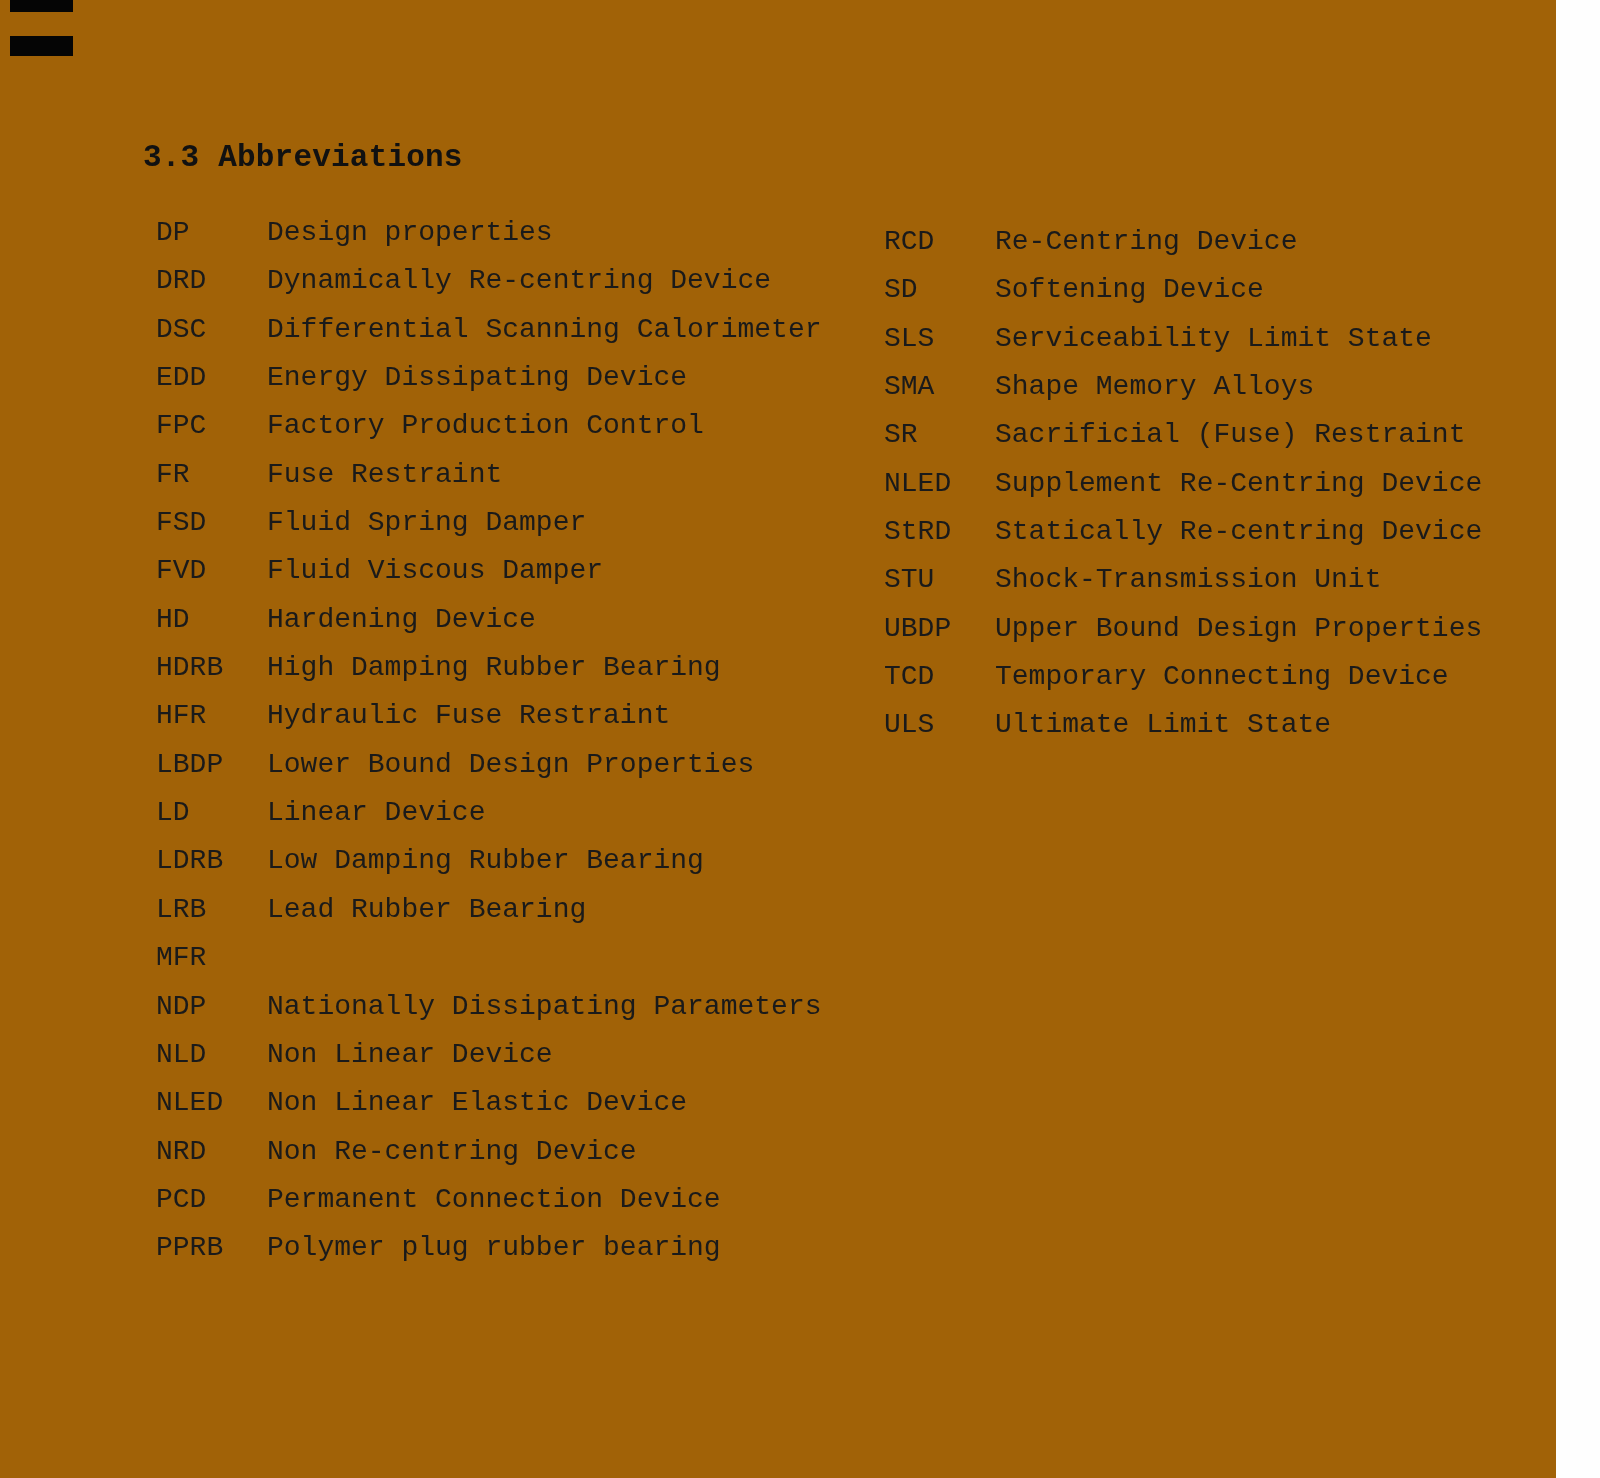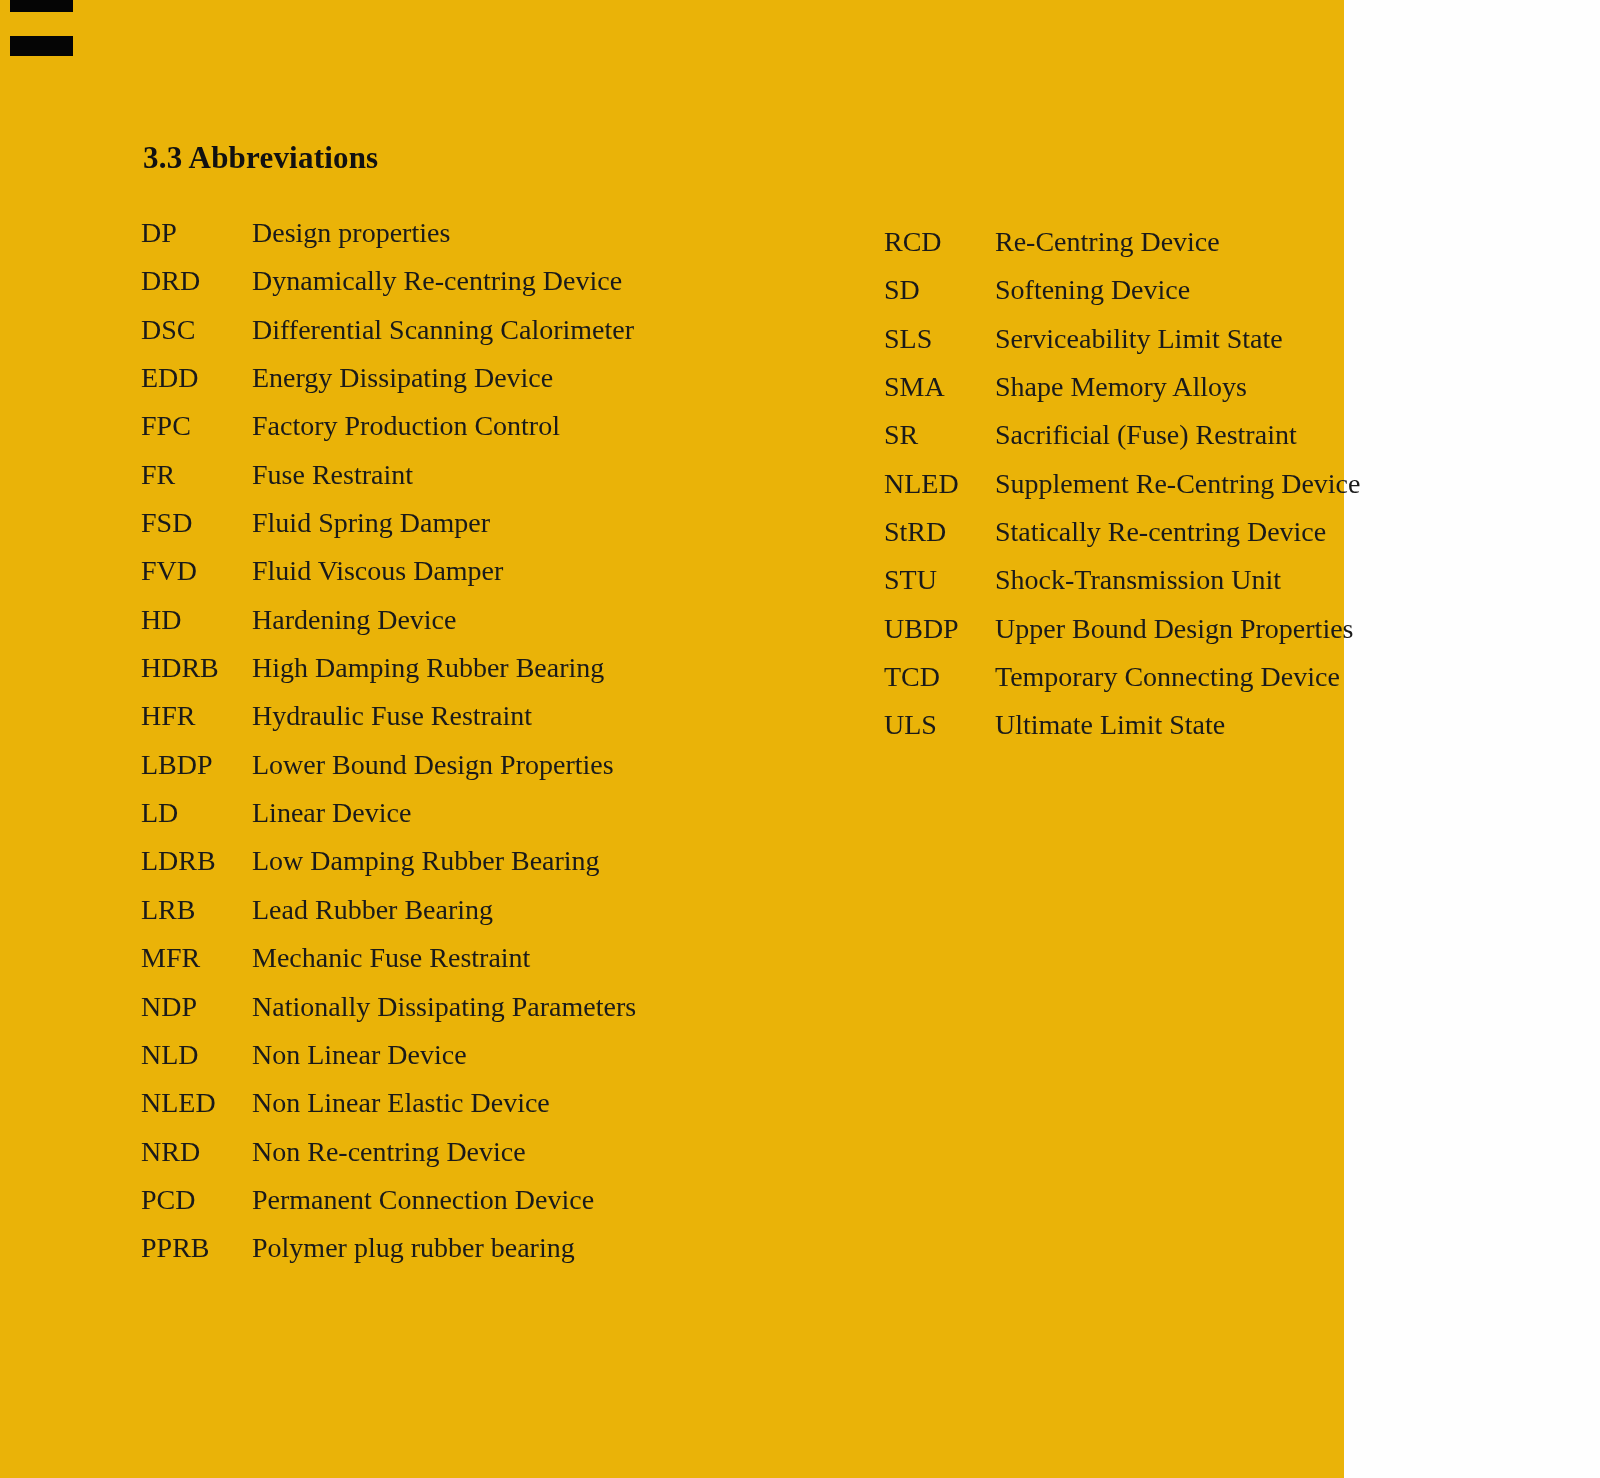--- a/index.html
+++ b/index.html
@@ -6,23 +6,24 @@
   html, body {
     width: 1600px;
     height: 1478px;
     background: #fefefe;
     font-family: "Liberation Serif", "DejaVu Serif", serif;
     color: #1a1a1a;
     overflow: hidden;
   }
   .page {
     position: relative;
-    width: 1344px;
+    width: 1556px;
     height: 1478px;
-    background: #eab308;
+    background: #a16207;
+    font-family: Liberation Mono, monospace;
   }
   .artifact-bar {
     position: absolute;
     background: #050505;
   }
   .artifact-bar.bar1 { left: 10px; top: 0; width: 63px; height: 12px; }
   .artifact-bar.bar2 { left: 10px; top: 36px; width: 63px; height: 20px; }
   h1.section-heading {
     position: absolute;
     left: 143px;
@@ -30,21 +31,21 @@
     font-size: 31px;
     font-weight: bold;
     letter-spacing: 0.2px;
     color: #111;
   }
   .col {
     position: absolute;
     display: flex;
     flex-direction: column;
   }
-  .col-left  { left: 141px; top: 209px; width: 720px; }
+  .col-left  { left: 156px; top: 209px; width: 720px; }
   .col-right { left: 884px; top: 218px; width: 700px; }
   .row {
     display: flex;
     align-items: baseline;
     height: 48.35px;
     line-height: 48.35px;
     font-size: 28px;
     white-space: nowrap;
   }
   .abbr {
@@ -121,21 +122,20 @@
       <div class="row">
         <span class="abbr">LDRB</span>
         <span class="def">Low Damping Rubber Bearing</span>
       </div>
       <div class="row">
         <span class="abbr">LRB</span>
         <span class="def">Lead Rubber Bearing</span>
       </div>
       <div class="row">
         <span class="abbr">MFR</span>
-        <span class="def">Mechanic Fuse Restraint</span>
       </div>
       <div class="row">
         <span class="abbr">NDP</span>
         <span class="def">Nationally Dissipating Parameters</span>
       </div>
       <div class="row">
         <span class="abbr">NLD</span>
         <span class="def">Non Linear Device</span>
       </div>
       <div class="row">

